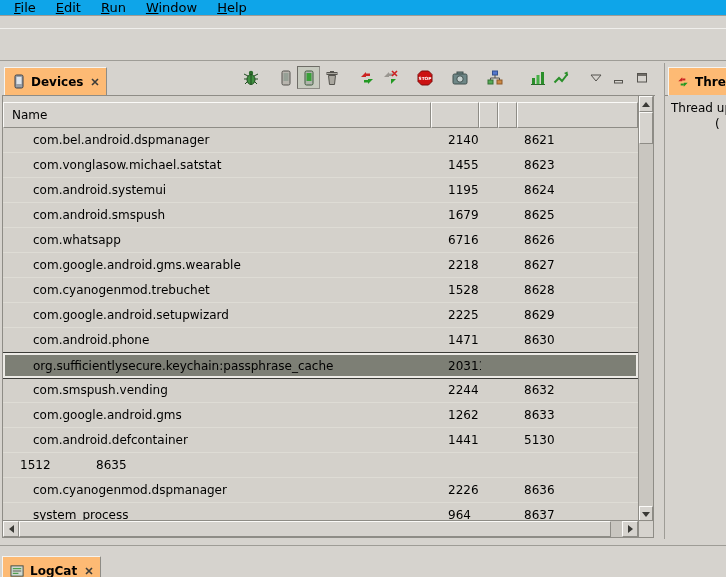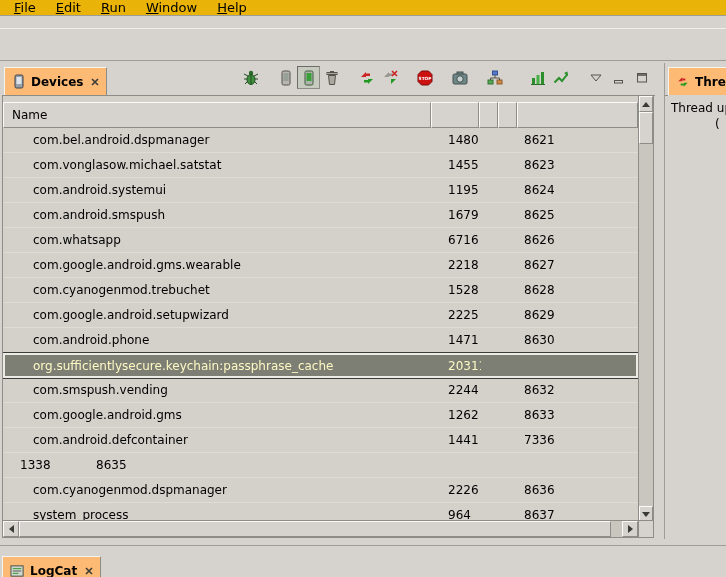--- a/index.html
+++ b/index.html
@@ -6,21 +6,21 @@
   body{
     width:726px;height:577px;position:relative;overflow:hidden;
     background:#d6d3ce;
     font-family:"DejaVu Sans","Liberation Sans",sans-serif;
     color:#000;
     -webkit-font-smoothing:antialiased;
   }
   
   .menubar{
     position:absolute;left:0;top:0;width:726px;height:16px;
-    background:#eab308;border-bottom:1px solid #9e9c96;
+    background:#0ea5e9;border-bottom:1px solid #9e9c96;
     display:flex;align-items:center;padding-left:4px;box-sizing:border-box;
   }
   .menu-item{display:inline-block;padding:3px 10px;font-size:13px;cursor:default;}
   .menu-item::first-letter{text-decoration:underline;}
   
   .toolbar-strip{
     position:absolute;left:0;top:28px;width:726px;height:33px;
     background:#d6d3ce;border-top:1px solid #f0efec;border-bottom:1px solid #9e9c96;
     box-sizing:border-box;
   }
@@ -66,21 +66,21 @@
   .row{
     display:flex;align-items:center;height:25px;box-sizing:border-box;
     font-size:12px;background:#d4d1cb;border-bottom:1px solid #dedcd5;
     cursor:default;white-space:nowrap;
   }
   .cell-name{width:428px;padding-left:30px;box-sizing:border-box;overflow:hidden;}
   .cell-pid{width:48px;padding-left:17px;box-sizing:border-box;overflow:hidden;}
   .cell-g1{width:19px;} .cell-g2{width:19px;}
   .cell-port{width:121px;padding-left:7px;box-sizing:border-box;overflow:hidden;}
   .row.selected{
-    background:#7d7f75;color:#fef9c3;
+    background:#7d7f75;color:#000000;
     border:2px solid #edebe6;border-bottom:2px solid #edebe6;
     outline:1px solid #3c3c38;
   }
   .row.selected .cell-name{padding-left:28px;}
   .row.selected .cell-pid{padding-left:15px;}
   .row.selected .cell-port{padding-left:5px;}
   
   .vscroll{
     position:absolute;right:0;top:0;width:15px;height:426px;
     background:#c9c6c0;border-left:1px solid #8e8c86;box-sizing:border-box;
@@ -270,21 +270,21 @@
     <div class="thead">
       <div class="th c1">Name</div>
       <div class="th c2"></div>
       <div class="th c3"></div>
       <div class="th c4"></div>
       <div class="th c5"></div>
     </div>
     <div class="tbody" id="tbody">
         <div class="row">
     <span class="cell-name">com.bel.android.dspmanager</span>
-    <span class="cell-pid">1480</span>
+    <span class="cell-pid">2140</span>
     <span class="cell-g1"></span>
     <span class="cell-g2"></span>
     <span class="cell-port">8621</span>
   </div>
         <div class="row">
     <span class="cell-name">com.vonglasow.michael.satstat</span>
     <span class="cell-pid">14553</span>
     <span class="cell-g1"></span>
     <span class="cell-g2"></span>
     <span class="cell-port">8623</span>
@@ -356,24 +356,24 @@
     <span class="cell-pid">12623</span>
     <span class="cell-g1"></span>
     <span class="cell-g2"></span>
     <span class="cell-port">8633</span>
   </div>
         <div class="row">
     <span class="cell-name">com.android.defcontainer</span>
     <span class="cell-pid">14411</span>
     <span class="cell-g1"></span>
     <span class="cell-g2"></span>
-    <span class="cell-port">7336</span>
-  </div>
-        <div class="row">
-    <span class="cell-pid">1338</span>
+    <span class="cell-port">5130</span>
+  </div>
+        <div class="row">
+    <span class="cell-pid">1512</span>
     <span class="cell-g1"></span>
     <span class="cell-g2"></span>
     <span class="cell-port">8635</span>
   </div>
         <div class="row">
     <span class="cell-name">com.cyanogenmod.dspmanager</span>
     <span class="cell-pid">22265</span>
     <span class="cell-g1"></span>
     <span class="cell-g2"></span>
     <span class="cell-port">8636</span>

